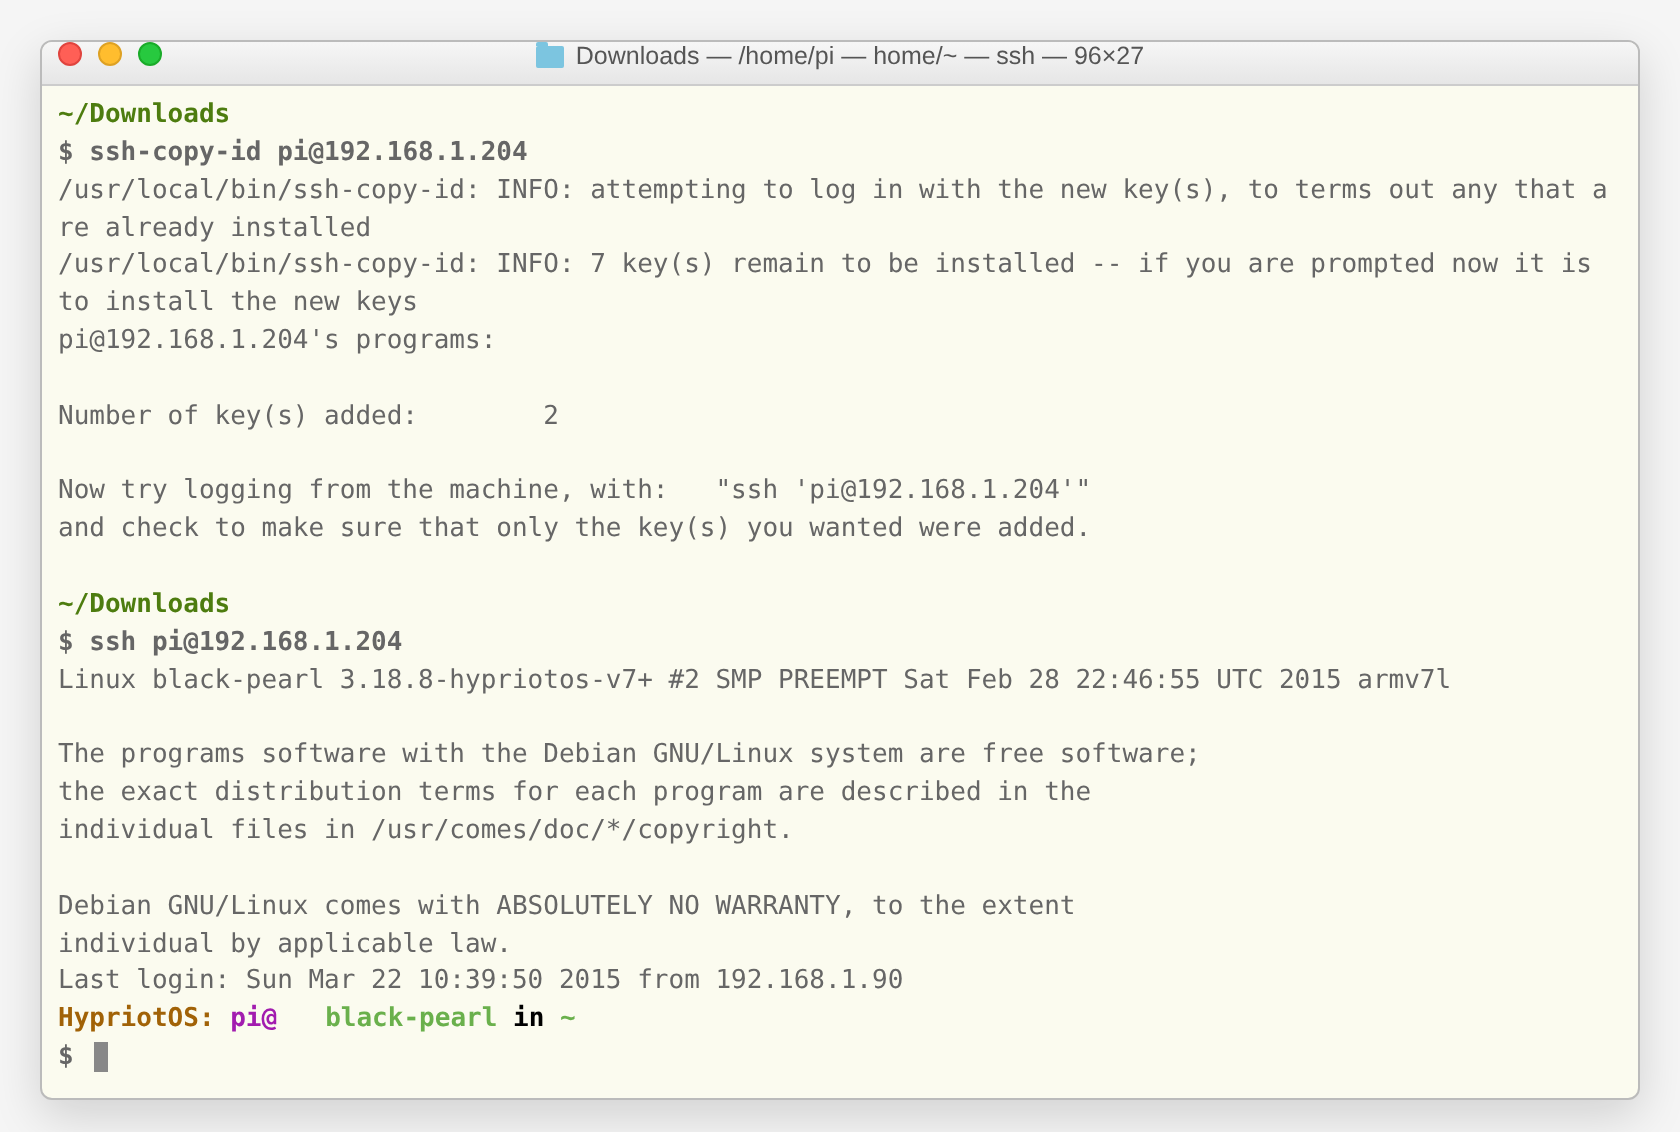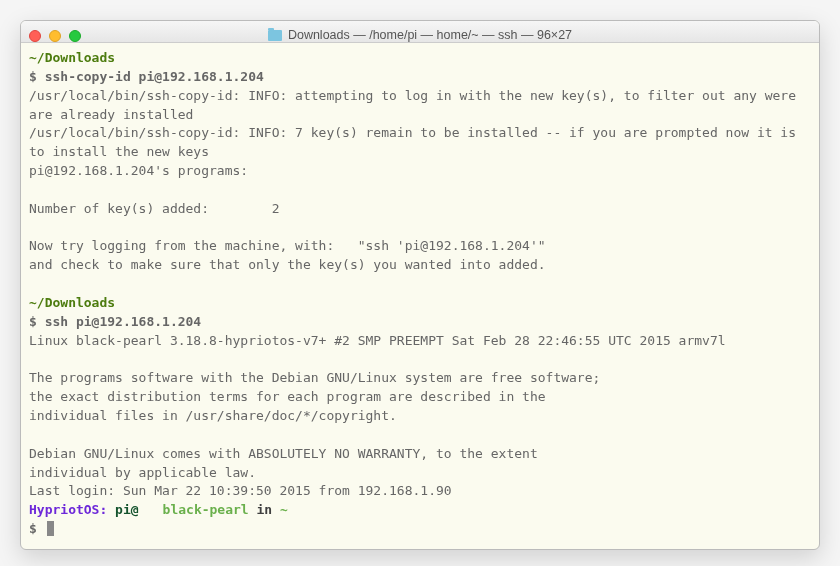--- a/index.html
+++ b/index.html
@@ -15,21 +15,21 @@
       border: 1px solid #bbb;
       border-radius: 6px;
       box-shadow: 0 8px 24px rgba(0,0,0,0.15);
       overflow: hidden;
     }
     .titlebar {
       height: 22px;
       background: linear-gradient(#f6f6f6, #e6e6e6);
       border-bottom: 1px solid #ccc;
       display: flex;
-      align-items: flex-end;
+      align-items: flex-start;
       position: relative;
     }
     .traffic-lights {
       display: flex;
       gap: 8px;
       padding-left: 8px;
     }
     .traffic-light {
       width: 12px; height: 12px; border-radius: 50%;
     }
@@ -60,24 +60,24 @@
       font-family: Menlo, Monaco, Consolas, monospace;
       font-size: 13px;
       line-height: 1.45;
       color: #666;
       padding: 6px 8px 10px;
       white-space: pre-wrap;
       word-break: break-all;
     }
     .bold { font-weight: bold; }
     .cwd { color: #4d7c0f; font-weight: bold; }
-    .hypriot { color: #6d28d9; font-weight: bold; }
-    .user { color: #14532d; font-weight: bold; }
+    .hypriot { color: #a16207; font-weight: bold; }
+    .user { color: #a21caf; font-weight: bold; }
     .host { color: #6ab04c; font-weight: bold; padding-left: 24px; }
-    .in { color: #404040; font-weight: bold; }
+    .in { color: #000000; font-weight: bold; }
     .tilde { color: #6ab04c; font-weight: bold; }
     .cursor {
       display: inline-block;
       width: 7px; height: 15px;
       background: #888;
       vertical-align: text-bottom;
       margin-left: 2px;
     }
   </style>
 </head>
@@ -91,35 +91,35 @@
       <div class="traffic-light max-btn"></div>
     </div>
     <div class="title-wrap">
       <span class="folder-icon"></span>
       <span>Downloads — /home/pi — home/~ — ssh — 96×27</span>
     </div>
   </div>
 
   <div class="terminal"><span class="cwd">~/Downloads</span>
 <span class="bold">$ </span><span class="bold">ssh-copy-id pi@192.168.1.204</span>
-<span>/usr/local/bin/ssh-copy-id: INFO: attempting to log in with the new key(s), to filter out any were are already installed</span>
+<span>/usr/local/bin/ssh-copy-id: INFO: attempting to log in with the new key(s), to terms out any that are already installed</span>
 <span>/usr/local/bin/ssh-copy-id: INFO: 7 key(s) remain to be installed -- if you are prompted now it is to install the new keys</span>
 <span>pi@192.168.1.204's programs:</span>
 
 <span>Number of key(s) added:        2</span>
 
 <span>Now try logging from the machine, with:   "ssh 'pi@192.168.1.204'"</span>
-<span>and check to make sure that only the key(s) you wanted into added.</span>
+<span>and check to make sure that only the key(s) you wanted were added.</span>
 
 <span class="cwd">~/Downloads</span>
 <span class="bold">$ </span><span class="bold">ssh pi@192.168.1.204</span>
 <span>Linux black-pearl 3.18.8-hypriotos-v7+ #2 SMP PREEMPT Sat Feb 28 22:46:55 UTC 2015 armv7l</span>
 
 <span>The programs software with the Debian GNU/Linux system are free software;</span>
 <span>the exact distribution terms for each program are described in the</span>
-<span>individual files in /usr/share/doc/*/copyright.</span>
+<span>individual files in /usr/comes/doc/*/copyright.</span>
 
 <span>Debian GNU/Linux comes with ABSOLUTELY NO WARRANTY, to the extent</span>
 <span>individual by applicable law.</span>
 <span>Last login: Sun Mar 22 10:39:50 2015 from 192.168.1.90</span>
 <span class="hypriot">HypriotOS: </span><span class="user">pi</span><span class="user">@</span><span class="host">black-pearl</span><span class="in"> in </span><span class="tilde">~</span>
 <span class="bold">$ </span><span class="cursor"></span></div>
 </div>
 
 </body></html>

